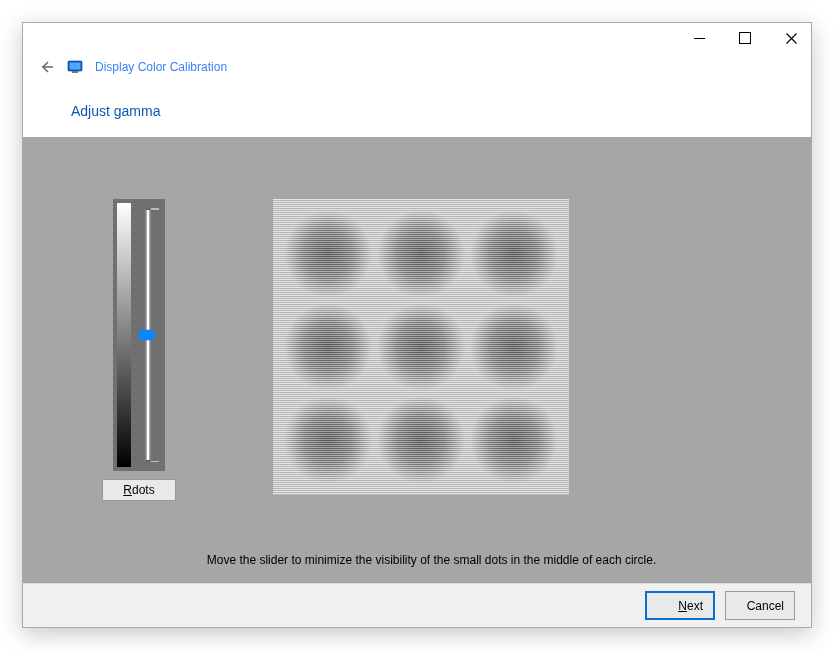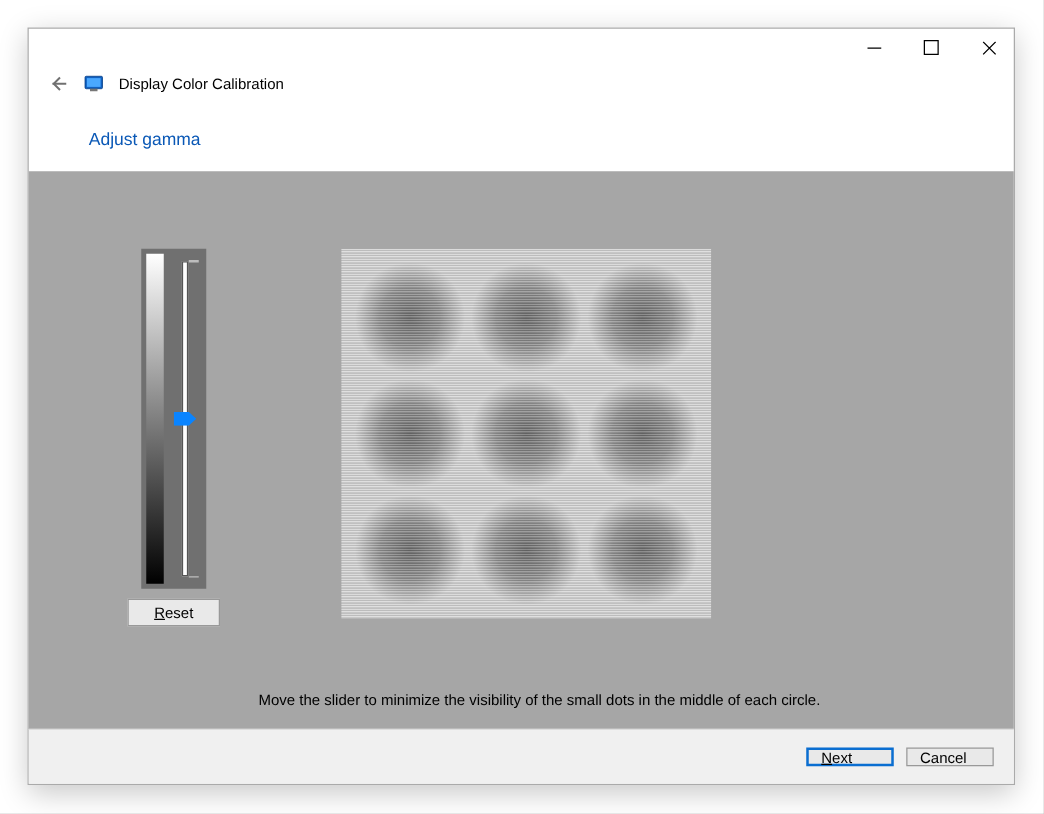--- a/index.html
+++ b/index.html
@@ -53,21 +53,21 @@
     }
     .back-arrow {
       width: 18px; height: 18px;
       display:flex; align-items:center; justify-content:center;
       color:#555;
     }
     .app-icon {
       width: 16px; height: 16px;
       display:flex; align-items:center; justify-content:center;
     }
-    .app-title { font-size: 12px; color: #000000; }
+    .app-title { font-size: 12px; color: #3b82f6; }
     .subheader {
       padding: 22px 14px 18px 48px;
       font-size: 14px;
       color: #0a58b6;
     }
     .content-area {
       background: #a6a6a6;
       flex: 1;
       position: relative;
     }
@@ -141,25 +141,25 @@
       background: #f0f0f0;
       border-top: 1px solid #ddd;
       display: flex;
       justify-content: flex-end;
       align-items: center;
       padding-right: 16px;
       gap: 10px;
     }
     .btn {
       min-width: 70px;
-      height: 15px;
+      height: 29px;
       background: #e9e9e9;
       border: 1px solid #999;
       font-size: 12px;
-      display:flex; align-items:center; justify-content:flex-start;
+      display:flex; align-items:center; justify-content:flex-end;
       padding: 0 10px;
       cursor: default;
     }
     .btn.primary {
       border: 2px solid #0a6ed1;
     }
     .btn .u { text-decoration: underline; }
   </style>
 </head>
 <body>
@@ -205,21 +205,21 @@
         <div class="thumb">
           <svg width="18" height="11" viewBox="0 0 18 11">
             <path d="M0 0 H12 L18 5.5 L12 11 H0 Z" fill="#0a84ff"></path>
           </svg>
         </div>
         <div class="tick-bot"></div>
       </div>
     </div>
 
     <div class="reset-btn">
-      <span><span class="u">R</span><span>eset</span></span>
+      <span><span class="u">R</span><span>dots</span></span>
     </div>
 
     <div class="pattern">
       <svg width="296" height="296" viewBox="0 0 296 296">
         <defs>
           <pattern id="hlines" width="2" height="2" patternUnits="userSpaceOnUse">
             <rect width="2" height="1" y="0" fill="#d9d9d9"></rect>
             <rect width="2" height="1" y="1" fill="#b4b4b4"></rect>
           </pattern>
           <radialGradient id="dot" cx="50%" cy="50%" r="50%">

